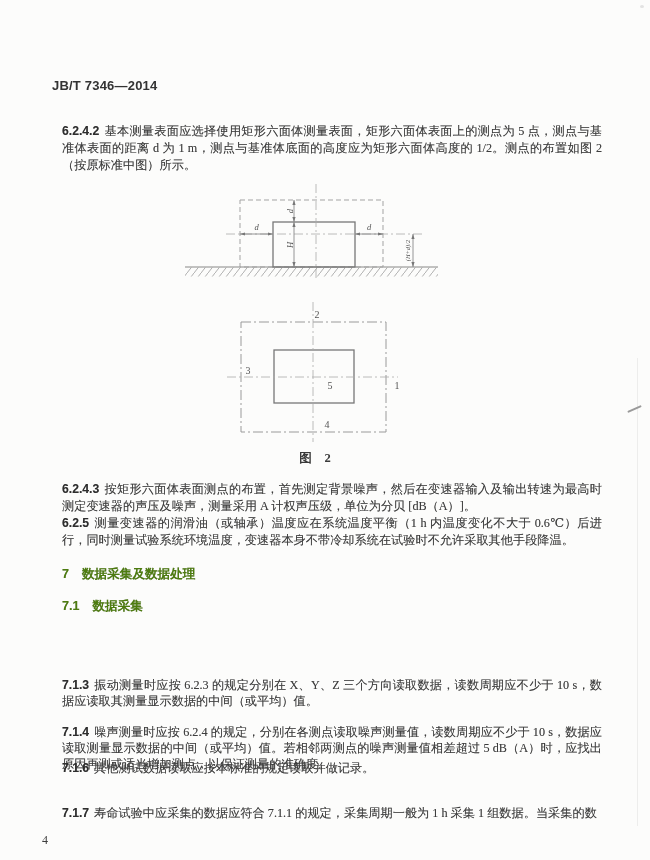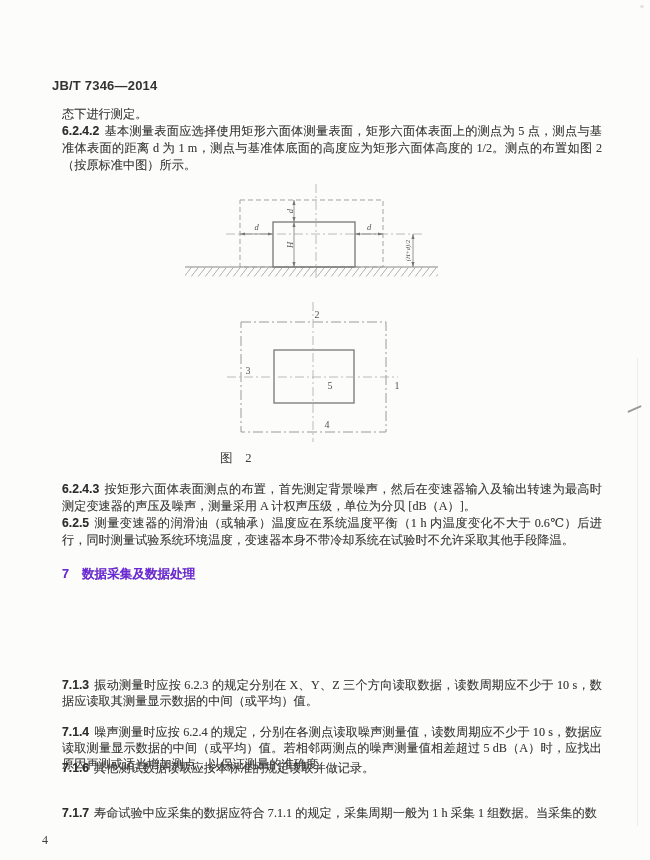--- a/index.html
+++ b/index.html
@@ -20,27 +20,27 @@
     text-align:justify;text-shadow:0 0 .5px rgba(70,70,70,.45);
   }
   .para.tight{line-height:16px;}
   .cnum{
     font-family:"Liberation Sans","DejaVu Sans",sans-serif;
     font-weight:bold;color:#2e2e2e;margin-right:5px;white-space:nowrap;
   }
   .heading{
     position:absolute;left:62px;width:540px;
     font-family:"Liberation Sans","DejaVu Sans",sans-serif;
-    font-weight:bold;font-size:12.6px;color:#6d28d9;
+    font-weight:bold;font-size:12.6px;color:#4d7c0f;
     text-shadow:0 0 .5px rgba(60,60,60,.4);
   }
   .heading .hnum{margin-right:13px;}
   .figcaption{
     position:absolute;left:220px;top:450px;width:190px;
-    text-align:left;font-weight:normal;font-size:12.6px;color:#3a3a3a;
+    text-align:center;font-weight:bold;font-size:12.6px;color:#3a3a3a;
   }
   .fig{position:absolute;}
   .pageno{
     position:absolute;left:42px;top:833px;
     font-size:12px;color:#3d3d3d;
     font-family:"Liberation Serif","DejaVu Serif",serif;
   }
   .edge-line{
     position:absolute;left:637px;top:358px;width:1px;height:468px;
     background:rgba(110,110,110,.10);
@@ -56,23 +56,20 @@
   svg text{fill:#555;}
   .dimlabel{font-family:"Liberation Serif","DejaVu Serif",serif;font-style:italic;}
 </style>
 </head>
 <body>
 
 <div class="page">
 
   <div class="hdr">JB/T 7346—2014</div>
 
-  <div class="para" style="top:106px">
-    <span>态下进行测定。</span>
-  </div>
 
   <div class="para" style="top:123px">
     <b class="cnum">6.2.4.2</b><span>基本测量表面应选择使用矩形六面体测量表面，矩形六面体表面上的测点为 5 点，测点与基准体表面的距离 d 为 1 m，测点与基准体底面的高度应为矩形六面体高度的 1/2。测点的布置如图 2（按原标准中图）所示。</span>
   </div>
 
   <svg class="fig" style="left:180px;top:183px" width="280" height="113" viewBox="0 0 280 113">
     <defs>
       <pattern id="hatch" width="7" height="9" patternUnits="userSpaceOnUse">
         <line x1="0" y1="9" x2="7" y2="0" stroke="#9a9a9a" stroke-width="0.8"></line>
       </pattern>
@@ -135,20 +132,23 @@
   </div>
 
   <div class="para" style="top:515px">
     <b class="cnum">6.2.5</b><span>测量变速器的润滑油（或轴承）温度应在系统温度平衡（1 h 内温度变化不大于 0.6℃）后进行，同时测量试验系统环境温度，变速器本身不带冷却系统在试验时不允许采取其他手段降温。</span>
   </div>
 
   <div class="heading" style="top:566px">
     <span class="hnum">7</span><span>数据采集及数据处理</span>
   </div>
 
+  <div class="heading" style="top:598px">
+    <span class="hnum">7.1</span><span>数据采集</span>
+  </div>
 
 
 
   <div class="para tight" style="top:677px">
     <b class="cnum">7.1.3</b><span>振动测量时应按 6.2.3 的规定分别在 X、Y、Z 三个方向读取数据，读数周期应不少于 10 s，数据应读取其测量显示数据的中间（或平均）值。</span>
   </div>
 
   <div class="para tight" style="top:724px">
     <b class="cnum">7.1.4</b><span>噪声测量时应按 6.2.4 的规定，分别在各测点读取噪声测量值，读数周期应不少于 10 s，数据应读取测量显示数据的中间（或平均）值。若相邻两测点的噪声测量值相差超过 5 dB（A）时，应找出原因再测或适当增加测点，以保证测量的准确度。</span>
   </div>

